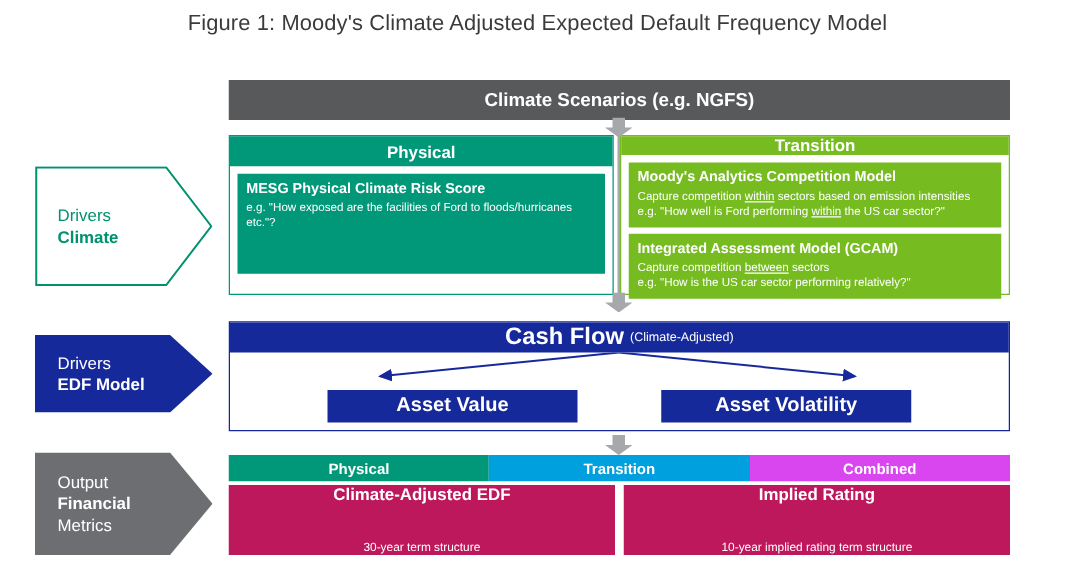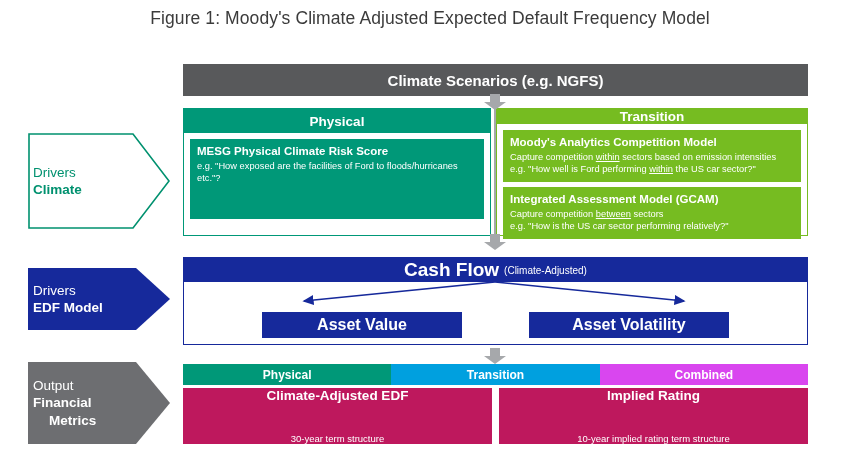--- a/index.html
+++ b/index.html
@@ -46,27 +46,27 @@
   }
   .chevron .chev-shape {
     position: absolute;
     top: 0; left: 0;
     width: 100%;
     height: 100%;
   }
   .chevron .chev-text {
     position: relative;
     z-index: 2;
-    padding-left: 5px;
+    padding-left: 18px;
     line-height: 1.28;
     font-size: 13.5px;
   }
   .chev-text .l1 { font-weight: 400; display: block; }
   .chev-text .l2 { font-weight: 700; display: block; }
-  .chev-text .l3 { font-weight: 700; display: block; margin-left: 16px; }
+  .chev-text .l3 { font-weight: 400; display: block; }
 
   #chev-climate { left: 28px; top: 133px; width: 142px; height: 96px; }
   #chev-climate .chev-text { color: #00916f; }
   #chev-edf { left: 28px; top: 268px; width: 142px; height: 62px; }
   #chev-edf .chev-text { color: #ffffff; }
   #chev-output { left: 28px; top: 362px; width: 142px; height: 82px; }
   #chev-output .chev-text { color: #ffffff; }
 
   
   #scenarios-bar {

